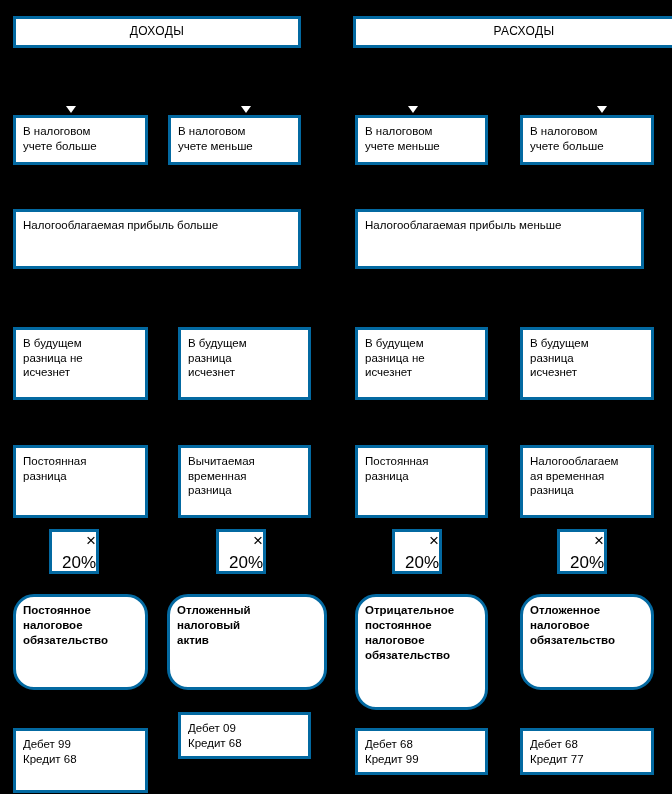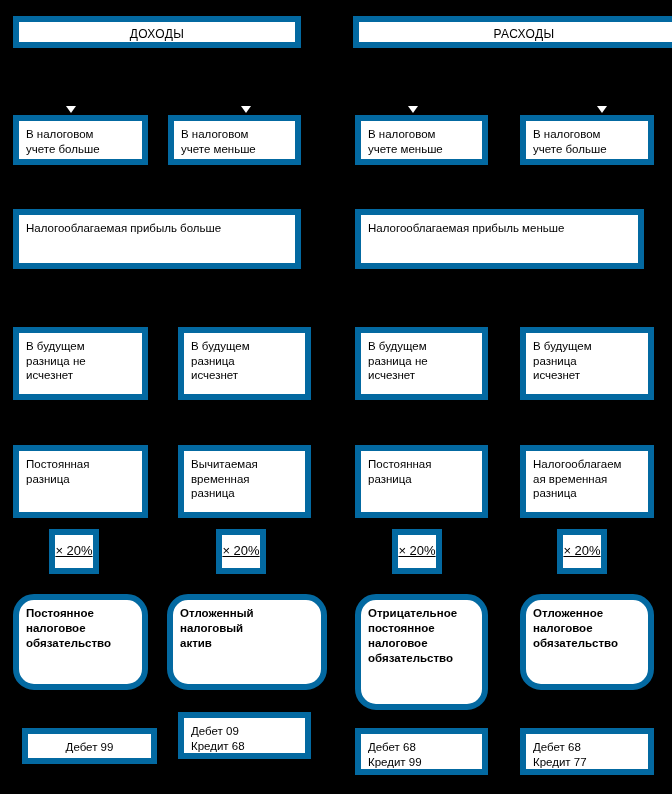--- a/index.html
+++ b/index.html
@@ -20,21 +20,21 @@
     left: 0; top: 0;
     width: 672px;
     height: 794px;
     background: #000000;
   }
   .box {
     position: absolute;
     background: #ffffff;
     color: #000000;
     box-sizing: border-box;
-    border: 6px solid #0369a1;
+    border: 3px solid #0369a1;
     padding: 6px 7px 4px 7px;
     font-size: 11.5px;
     line-height: 1.28;
     white-space: pre-line;
     overflow: hidden;
   }
   .box.header {
     text-align: center;
     padding-top: 5px;
     font-size: 12px;
@@ -45,22 +45,21 @@
     font-size: 11.5px;
     line-height: 1.3;
     border-radius: 21px;
   }
   .box.rate {
     text-align: right;
     padding: 0;
     display: flex;
     align-items: center;
     justify-content: center;
-    font-size: 13px;
-    text-decoration: underline;
+    font-size: 17px;
   }
   .arrow {
     position: absolute;
     width: 0;
     height: 0;
     border-left: 5px solid transparent;
     border-right: 5px solid transparent;
     border-top: 7px solid #ffffff;
   }
 </style>
@@ -125,21 +124,21 @@
 налоговый
 актив</div>
   <div class="box bold" style="left:355px; top:594px; width:133px; height:116px;">Отрицательное
 постоянное
 налоговое
 обязательство</div>
   <div class="box bold" style="left:520px; top:594px; width:134px; height:96px;">Отложенное
 налоговое
 обязательство</div>
 
-  <div class="box" style="left:22px; top:728px; width:135px; height:36px;text-align:center;">Дебет 99
+  <div class="box" style="left:13px; top:728px; width:135px; height:65px;">Дебет 99
 Кредит 68</div>
   <div class="box" style="left:178px; top:712px; width:133px; height:47px;">Дебет 09
 Кредит 68</div>
   <div class="box" style="left:355px; top:728px; width:133px; height:47px;">Дебет 68
 Кредит 99</div>
   <div class="box" style="left:520px; top:728px; width:134px; height:47px;">Дебет 68
 Кредит 77</div>
 
 </div>
 

